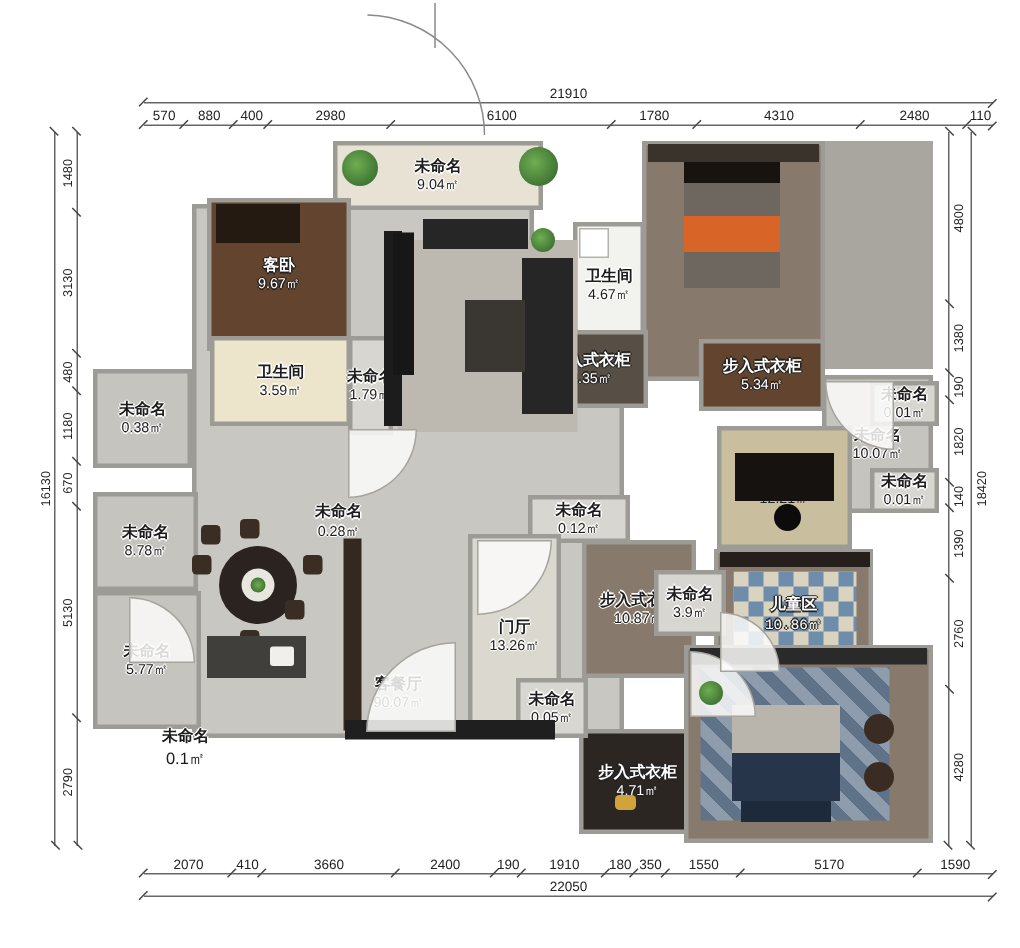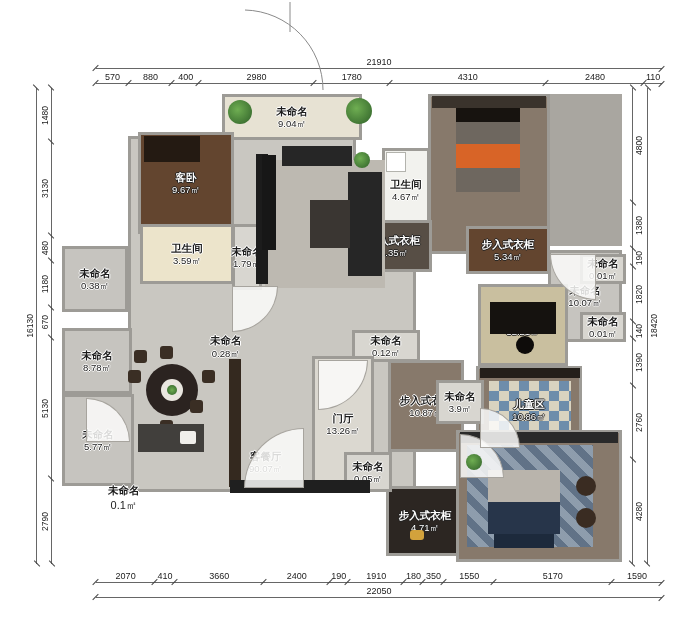--- a/index.html
+++ b/index.html
@@ -74,20 +74,23 @@
     </div>
   <div class="seg" style="flex-grow:880">
       <span>880</span>
     </div>
   <div class="seg" style="flex-grow:400">
       <span>400</span>
     </div>
   <div class="seg" style="flex-grow:2980">
       <span>2980</span>
     </div>
+  <div class="seg" style="flex-grow:6100">
+      <span>6100</span>
+    </div>
   <div class="seg" style="flex-grow:1780">
       <span>1780</span>
     </div>
   <div class="seg" style="flex-grow:4310">
       <span>4310</span>
     </div>
   <div class="seg" style="flex-grow:2480">
       <span>2480</span>
     </div>
   <div class="seg" style="flex-grow:110">
@@ -347,21 +350,21 @@
     </div>
   </div>
 
   <div class="room f-gray-lt" style="left:376px;top:292px;width:48px;height:44px;z-index:2;">
     <div class="room-label lbl-dark">
       <span class="nm">未命名</span>
         <span class="area">3.9㎡</span>
     </div>
   </div>
 
-  <div class="room f-wood-gy" style="left:416px;top:278px;width:106px;height:88px;">
+  <div class="room f-wood-gy" style="left:416px;top:278px;width:106px;height:88px;font-family:Liberation Mono, monospace;">
     <div class="furn" style="left:10px;top:12px;width:82px;height:62px;z-index:1;
          background:repeating-conic-gradient(#6e8dab 0% 25%, #d9d3c0 0% 50%);background-size:20px 20px;"></div>
     <div class="room-label lbl-light">
       <span class="nm">儿童区</span>
         <span class="area">10.86㎡</span>
     </div>
   </div>
   <div class="furn" style="left:420px;top:280px;width:100px;height:10px;background:#241f1a;"></div>
 
   <div class="room f-gray" style="left:2px;top:306px;width:72px;height:92px;">

